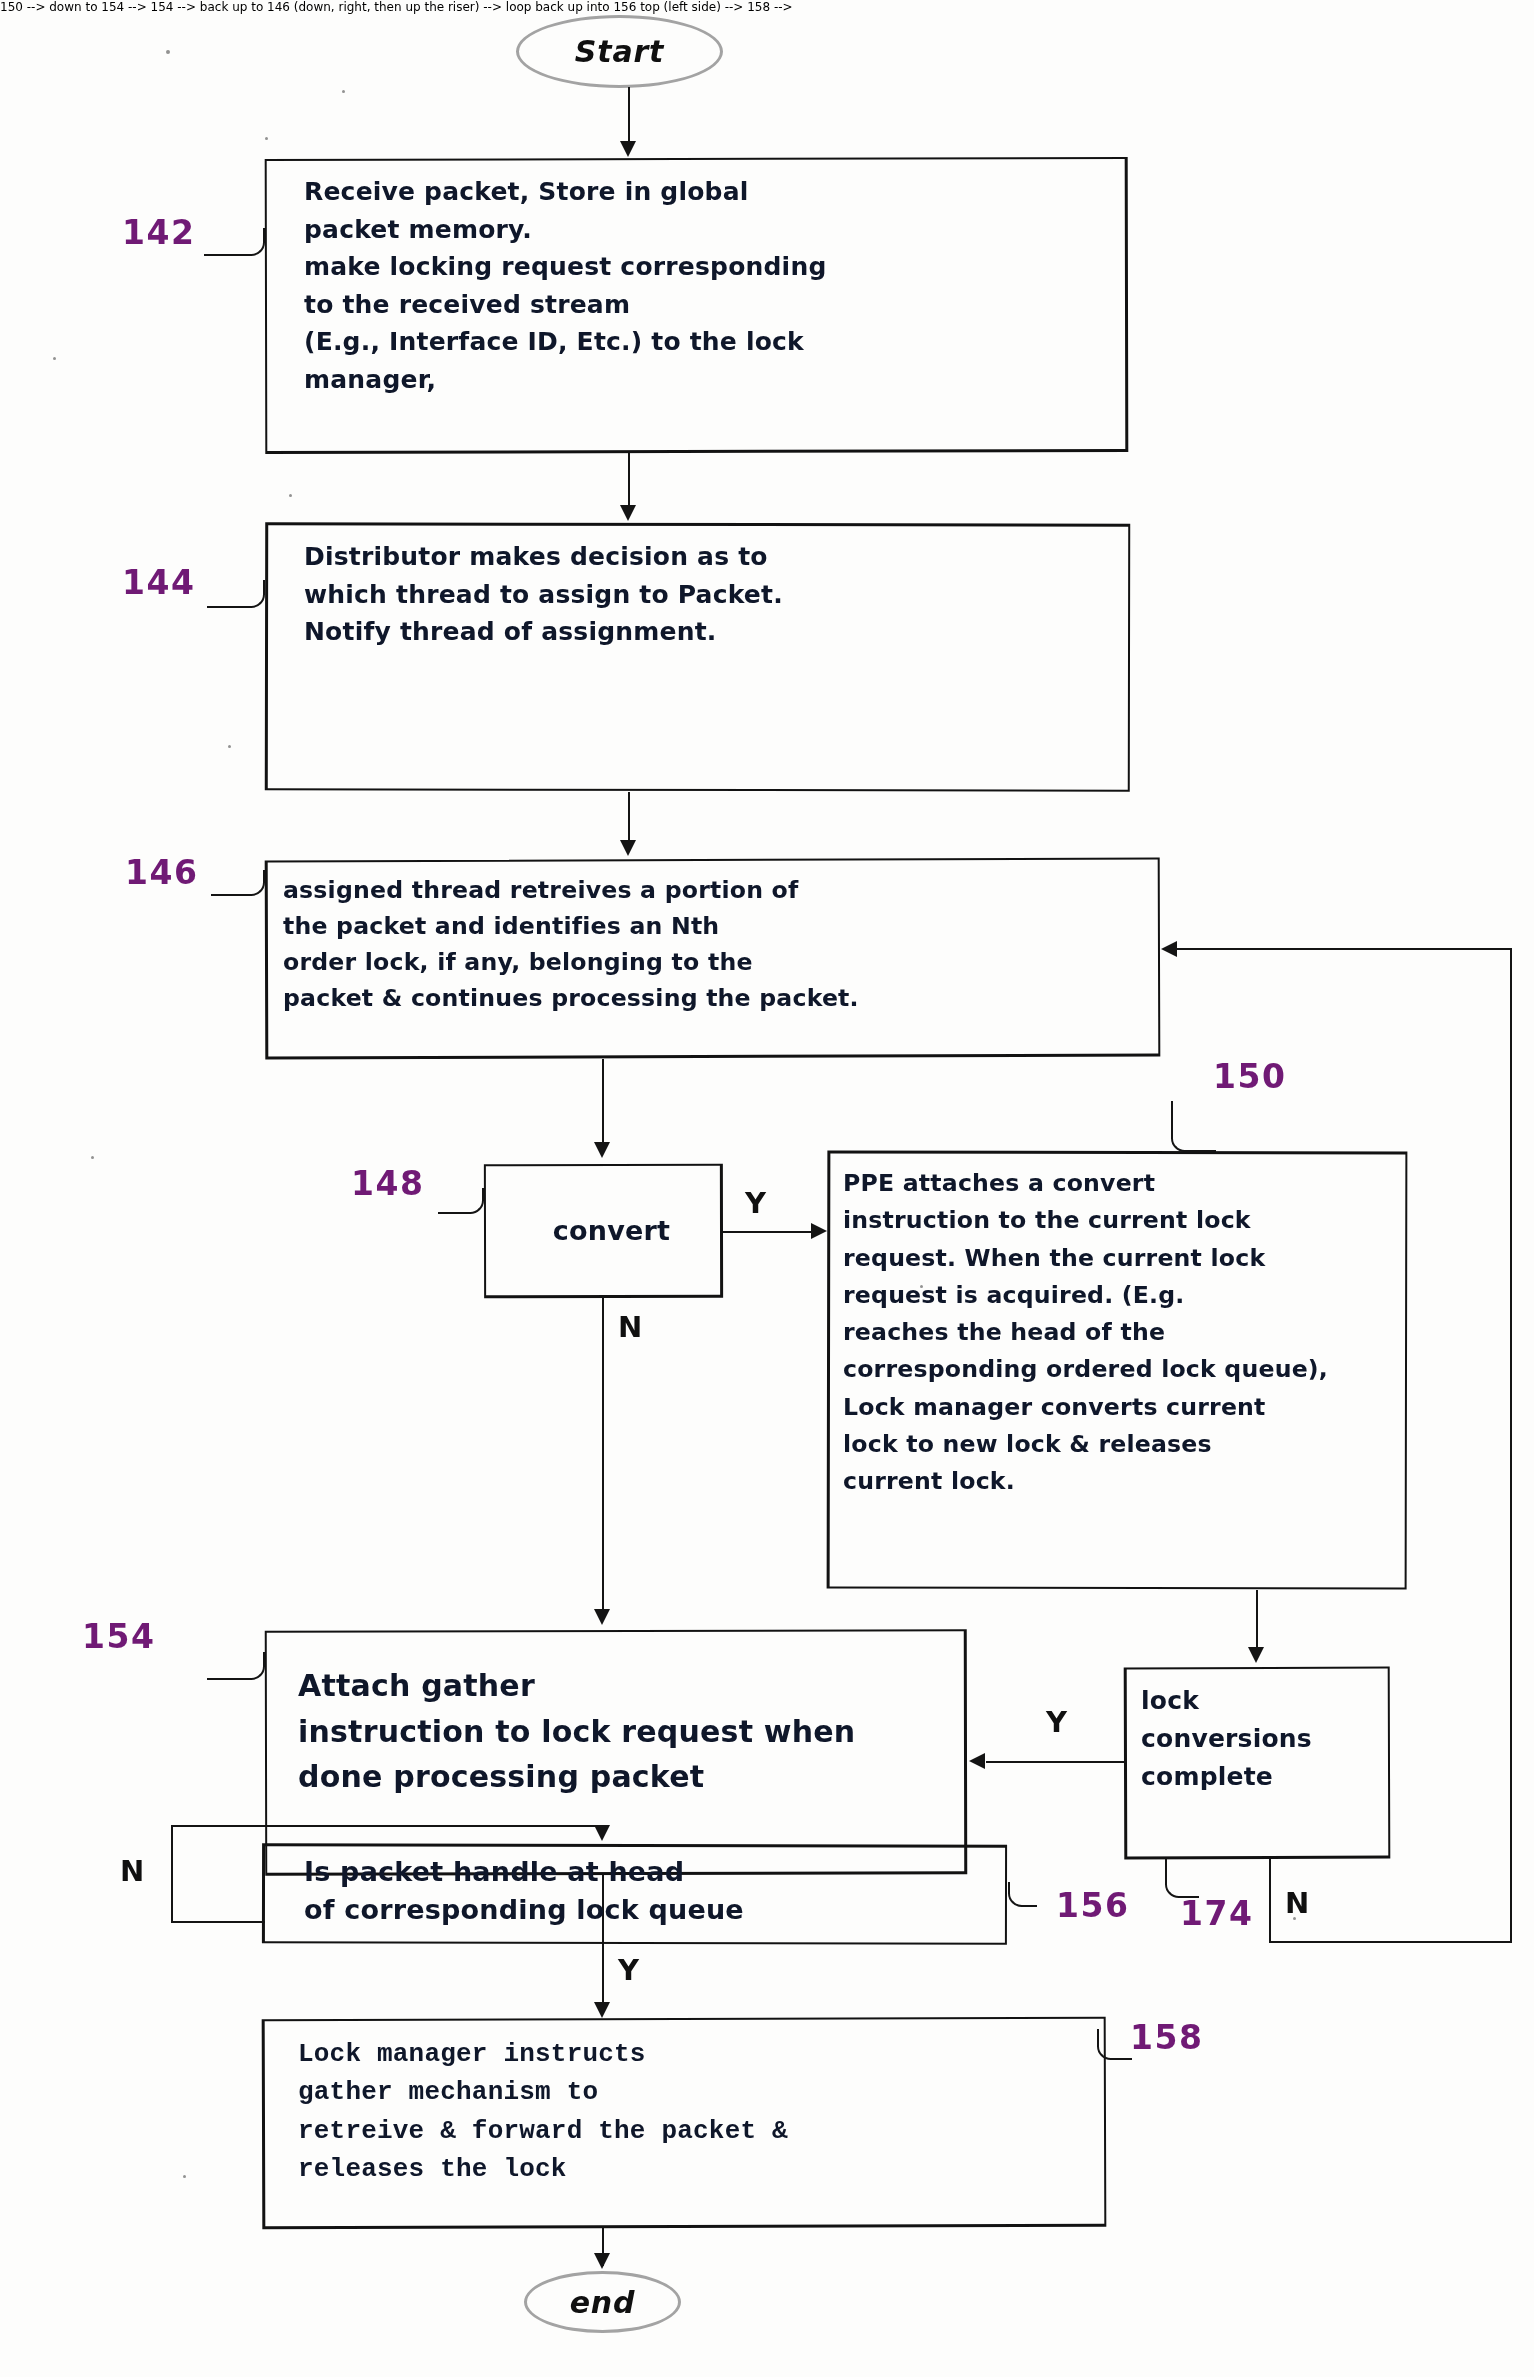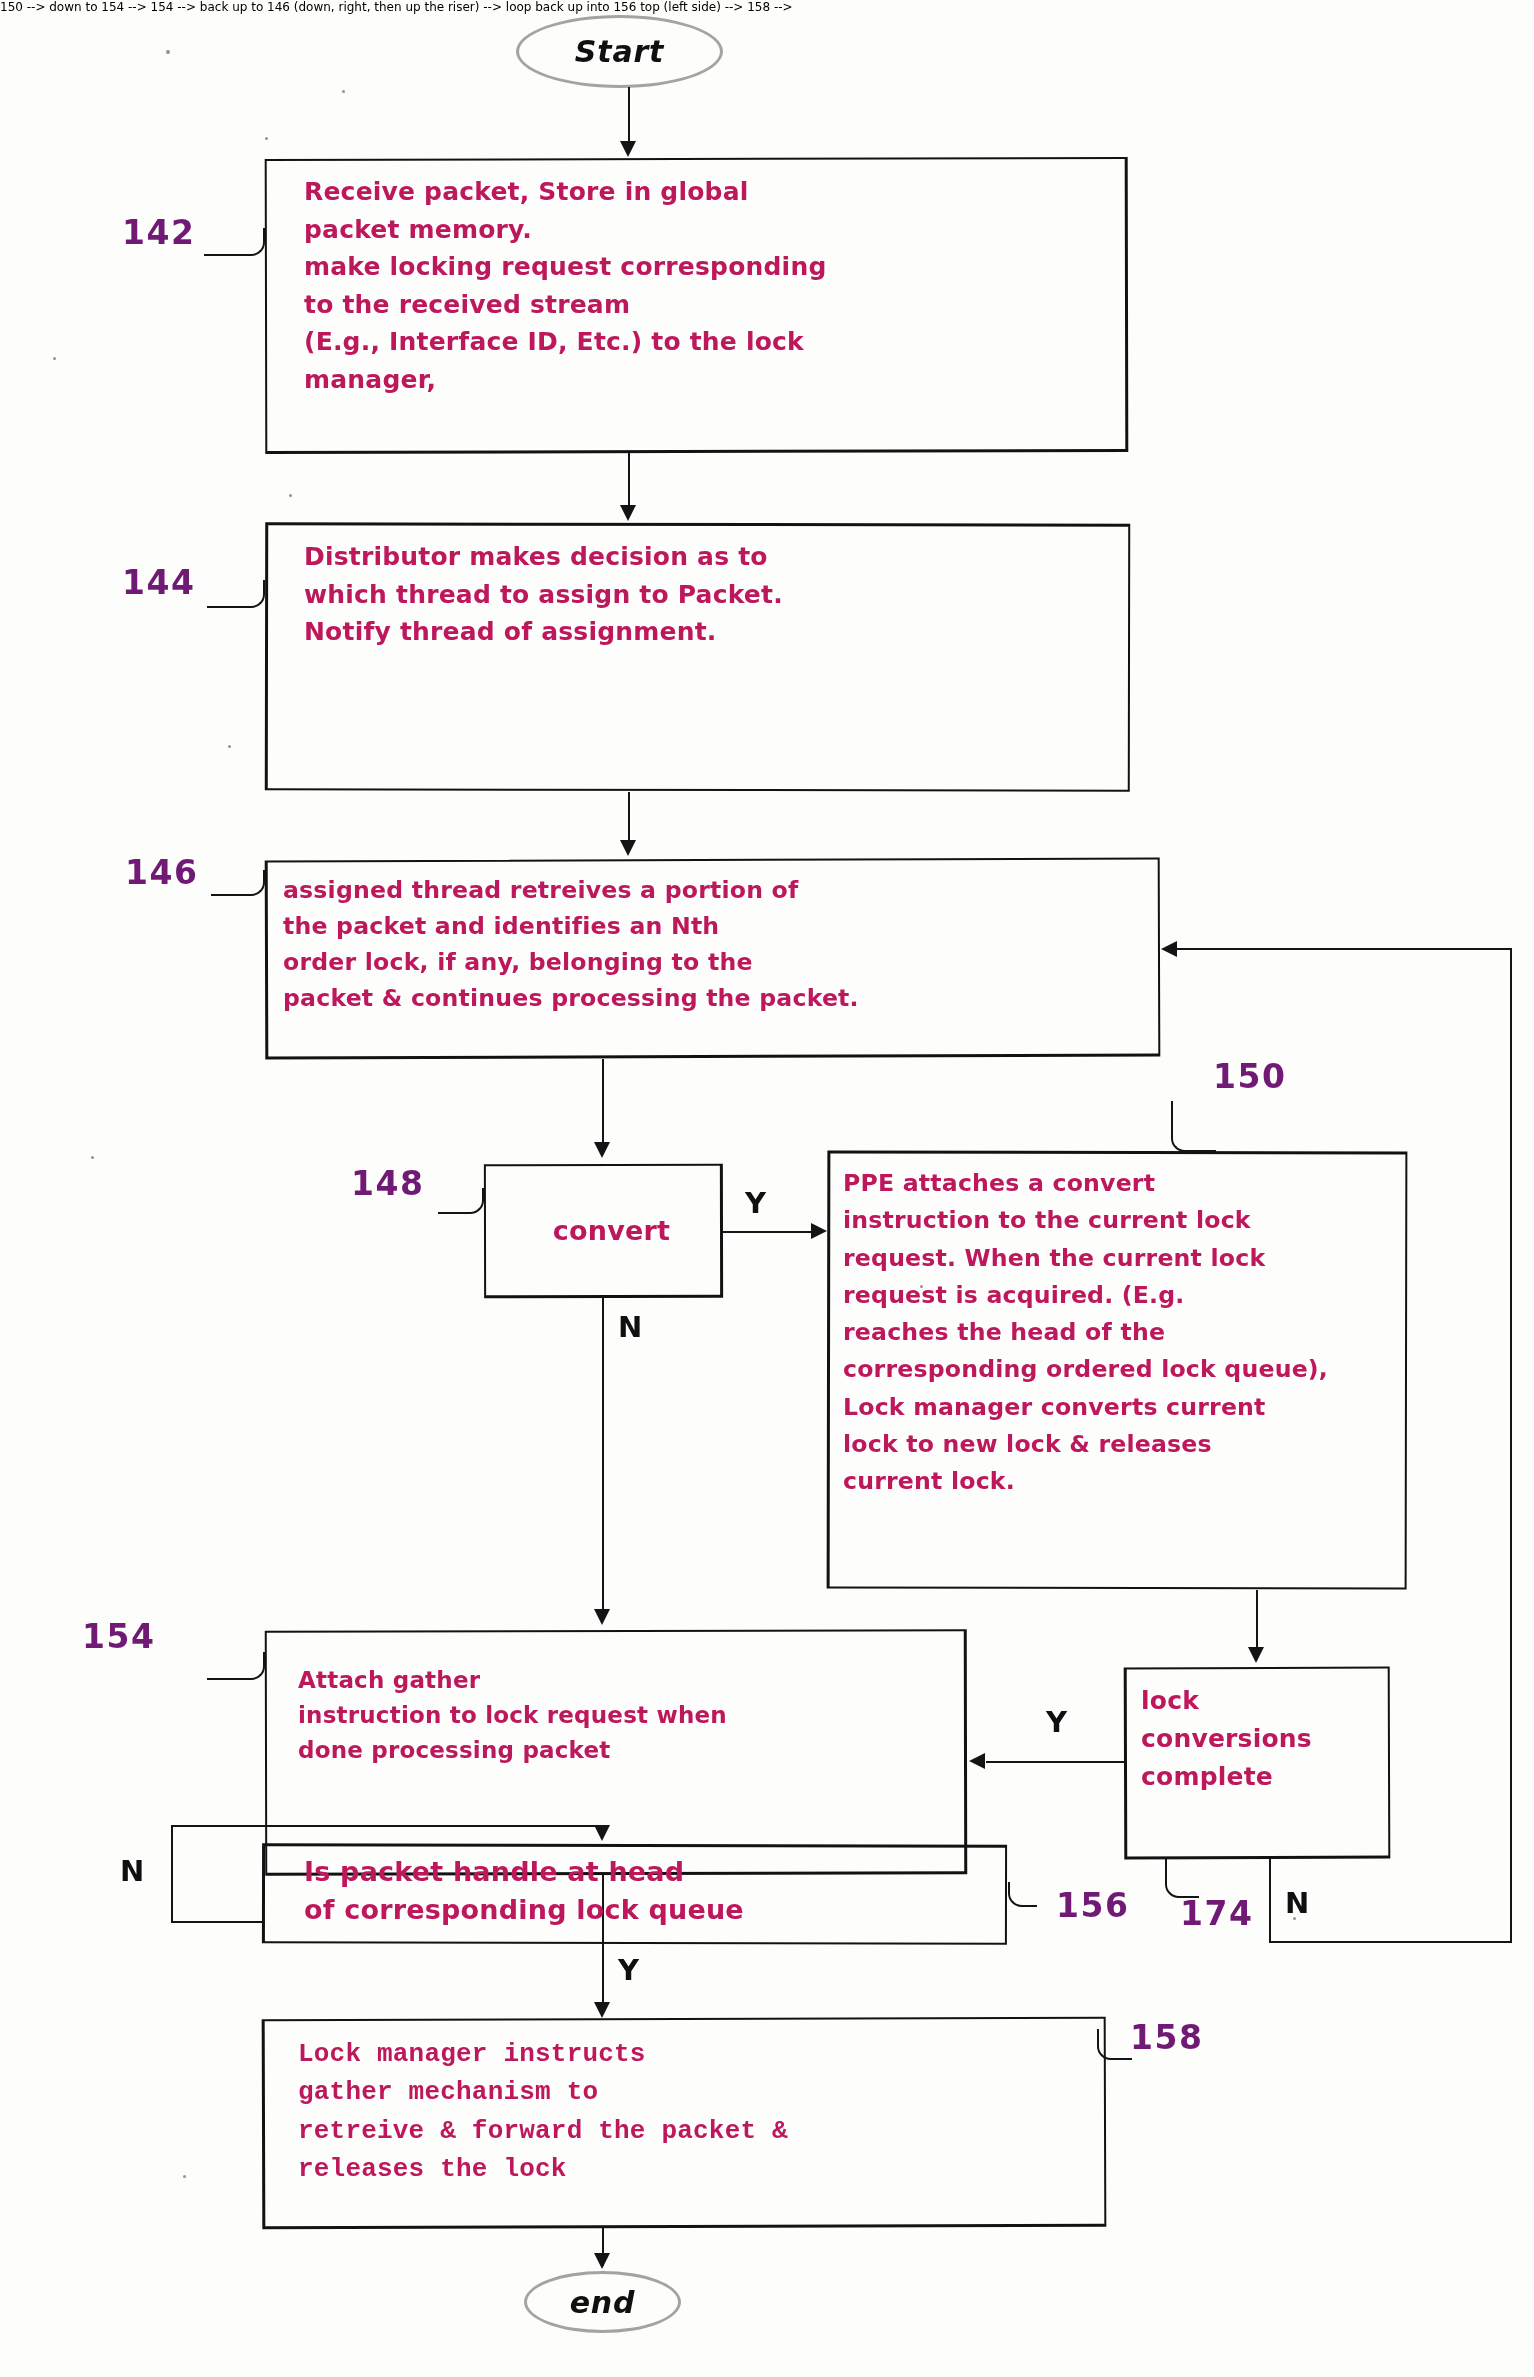--- a/index.html
+++ b/index.html
@@ -23,21 +23,21 @@
     background: transparent;
     box-sizing: border-box;
   }
   
   .box.j1 { border-width: 2.3px 3px 3px 2.3px; transform: rotate(-0.12deg); }
   .box.j2 { border-width: 3px 2.3px 2.3px 3px; transform: rotate(0.10deg); }
   .box.j3 { border-width: 2.3px 2.3px 3px 3px; transform: rotate(-0.18deg); }
 
   .boxtext {
     position: absolute;
-    color: #be185d;
+    color: #0f172a;
     font-weight: 700;
     line-height: 1.5;
     white-space: pre-line;
     letter-spacing: 0.2px;
   }
 
   .ellipse {
     position: absolute;
     border: 3px solid #a3a3a3;
     border-radius: 50%;
@@ -238,21 +238,21 @@
   <div class="arrow-l" style="left:969px; top:1753px;"></div>
   <div class="branch" style="left:1046px; top:1705px; font-size:29px;">Y</div>
 
    back up to 146 (down, right, then up the riser) --&gt;
   <div class="vline" style="left:1269px; top:1859px; height:84px;"></div>
   <div class="hline" style="left:1269px; top:1941px; width:243px;"></div>
   <div class="branch" style="left:1285px; top:1886px; font-size:29px;">N</div>
 
   
   <div class="box j1" style="left:265px; top:1630px; width:702px; height:245px;"></div>
-  <div class="boxtext" style="left:298px; top:1663px; width:669px; font-size:23px; line-height:1.52;">Attach  gather
+  <div class="boxtext" style="left:298px; top:1663px; width:669px; font-size:30px; line-height:1.52;">Attach  gather
 instruction to lock request when
 done processing packet</div>
   <div class="reflabel" style="left:82px; top:1617px; font-size:33px;">154</div>
   <div class="leader" style="left:207px; top:1652px; width:56px; height:26px;"></div>
 
   
   <div class="vline" style="left:602px; top:1875px; height:82px;"></div>
   <div class="arrow-d" style="left:594px; top:1825px;"></div>
 
   

